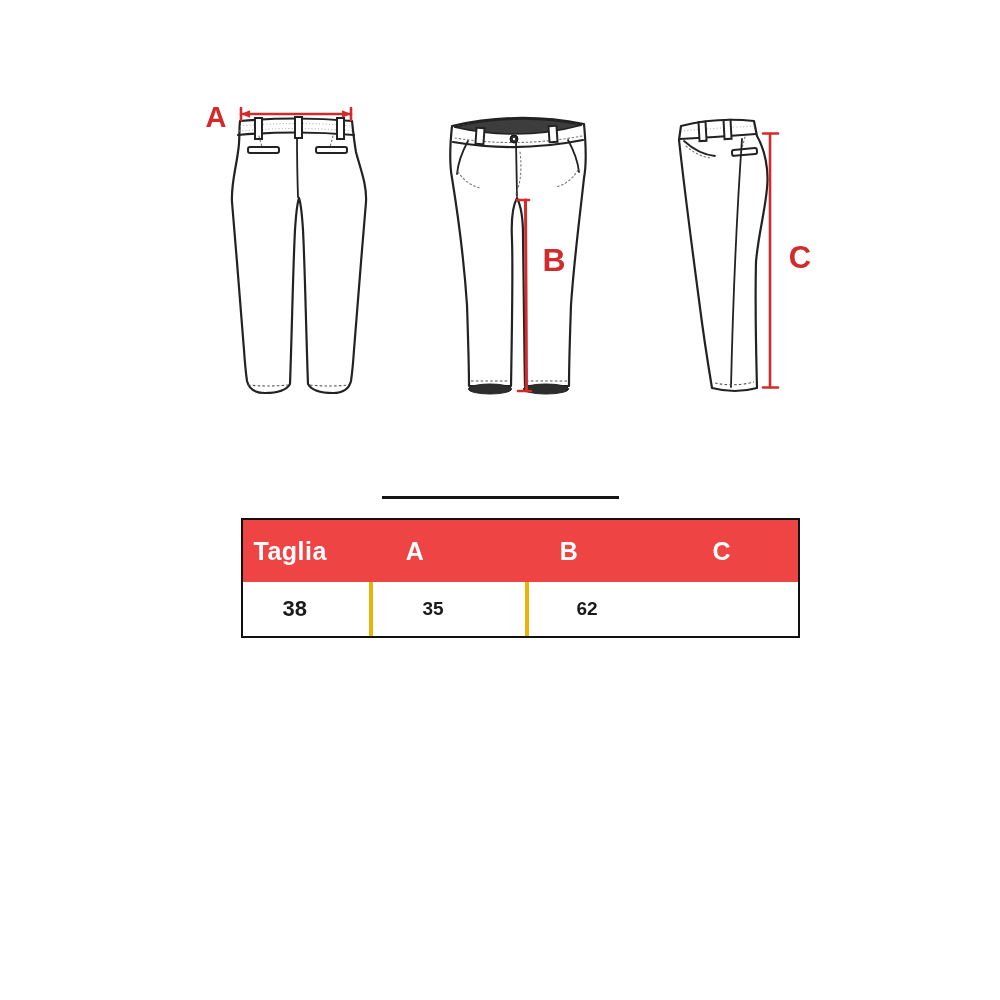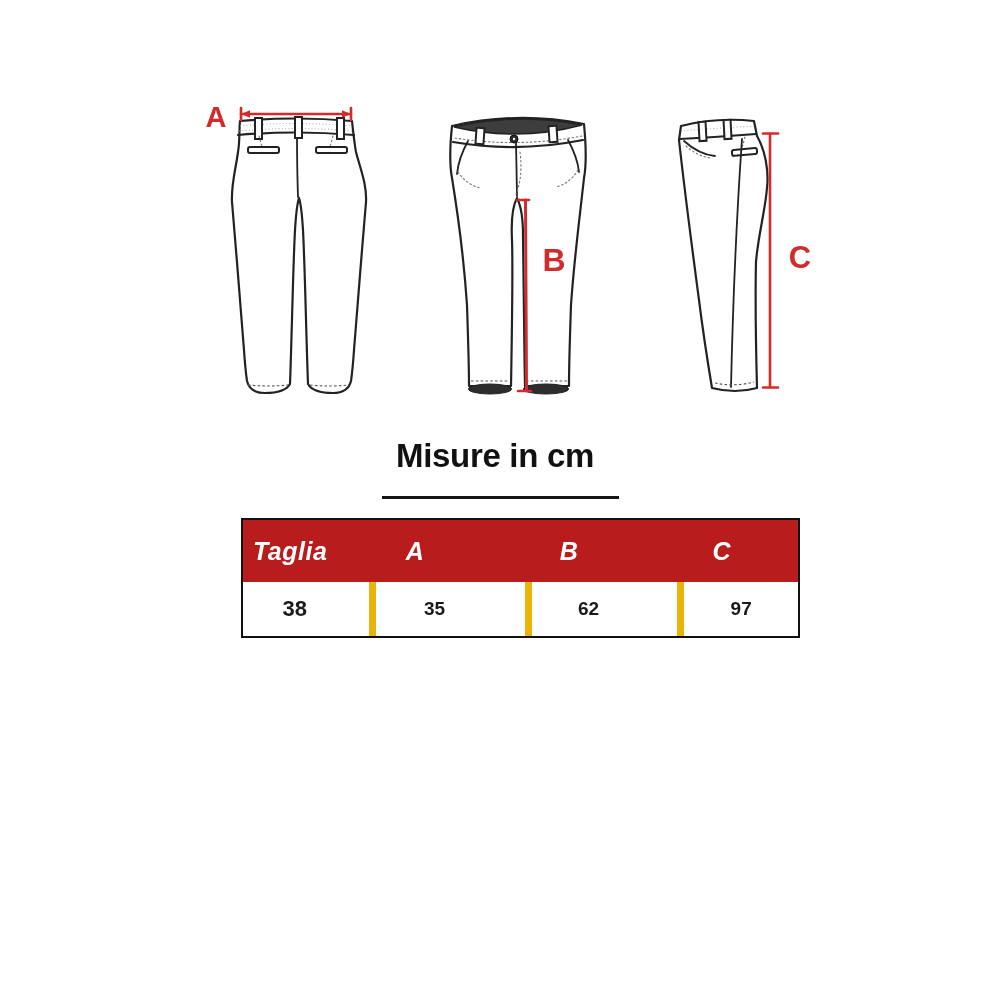--- a/index.html
+++ b/index.html
@@ -28,30 +28,30 @@
     position:absolute;left:0;top:437px;width:990px;text-align:center;
     font-size:33px;font-weight:700;color:#111111;letter-spacing:-0.3px;
   }
   .title-underline{position:absolute;left:382px;top:496px;width:237px;height:3px;background:#161616;}
   
   .size-table{
     position:absolute;left:241px;top:518px;width:559px;
     border:2px solid #111111;box-sizing:border-box;background:#ffffff;
   }
   .tr{display:grid;grid-template-columns:17% 28% 27.5% 27.5%;}
-  .tr.head{background:#b91c1c;height:62px;font-style:italic;}
+  .tr.head{background:#ef4444;height:62px;}
   .tr.body{background:#ffffff;height:54px;}
   .cell{
     display:flex;align-items:center;justify-content:center;
     font-weight:700;box-sizing:border-box;
   }
   .tr.head .cell{color:#ffffff;font-size:25px;letter-spacing:0.5px;}
   .tr.body .cell{color:#1a1a1a;font-size:19px;}
   .tr.body .cell.size{font-size:22px;margin-left:9px;}
-  .tr.body .cell + .cell{border-left:7px solid #eab308;margin-left:32px;}
+  .tr.body .cell + .cell{border-left:4px solid #eab308;margin-left:32px;}
 </style>
 </head>
 <body>
 
 <div class="canvas">
 
   <svg class="diagram-svg" width="1000" height="440" viewBox="0 0 1000 440">
 
     <g>
 
@@ -186,31 +186,29 @@
 
       <g>
         <line class="measure" x1="763" y1="133.5" x2="778" y2="133.5"></line>
         <line class="measure" x1="770" y1="134" x2="770" y2="387"></line>
         <line class="measure" x1="763" y1="387.5" x2="778" y2="387.5"></line>
       </g>
       <text class="measure-label" x="800" y="268" font-size="31">C</text>
     </g>
   </svg>
 
-  <div class="title">Misure in cm</div>
   <div class="title-underline"></div>
 
   <div class="size-table">
     <div class="tr head">
       <div class="cell">Taglia</div>
       <div class="cell">A</div>
       <div class="cell">B</div>
       <div class="cell">C</div>
     </div>
     <div class="tr body">
       <div class="cell size">38</div>
       <div class="cell">35</div>
       <div class="cell">62</div>
-      <div class="cell">97</div>
     </div>
   </div>
 
 </div>
 
 </body></html>

